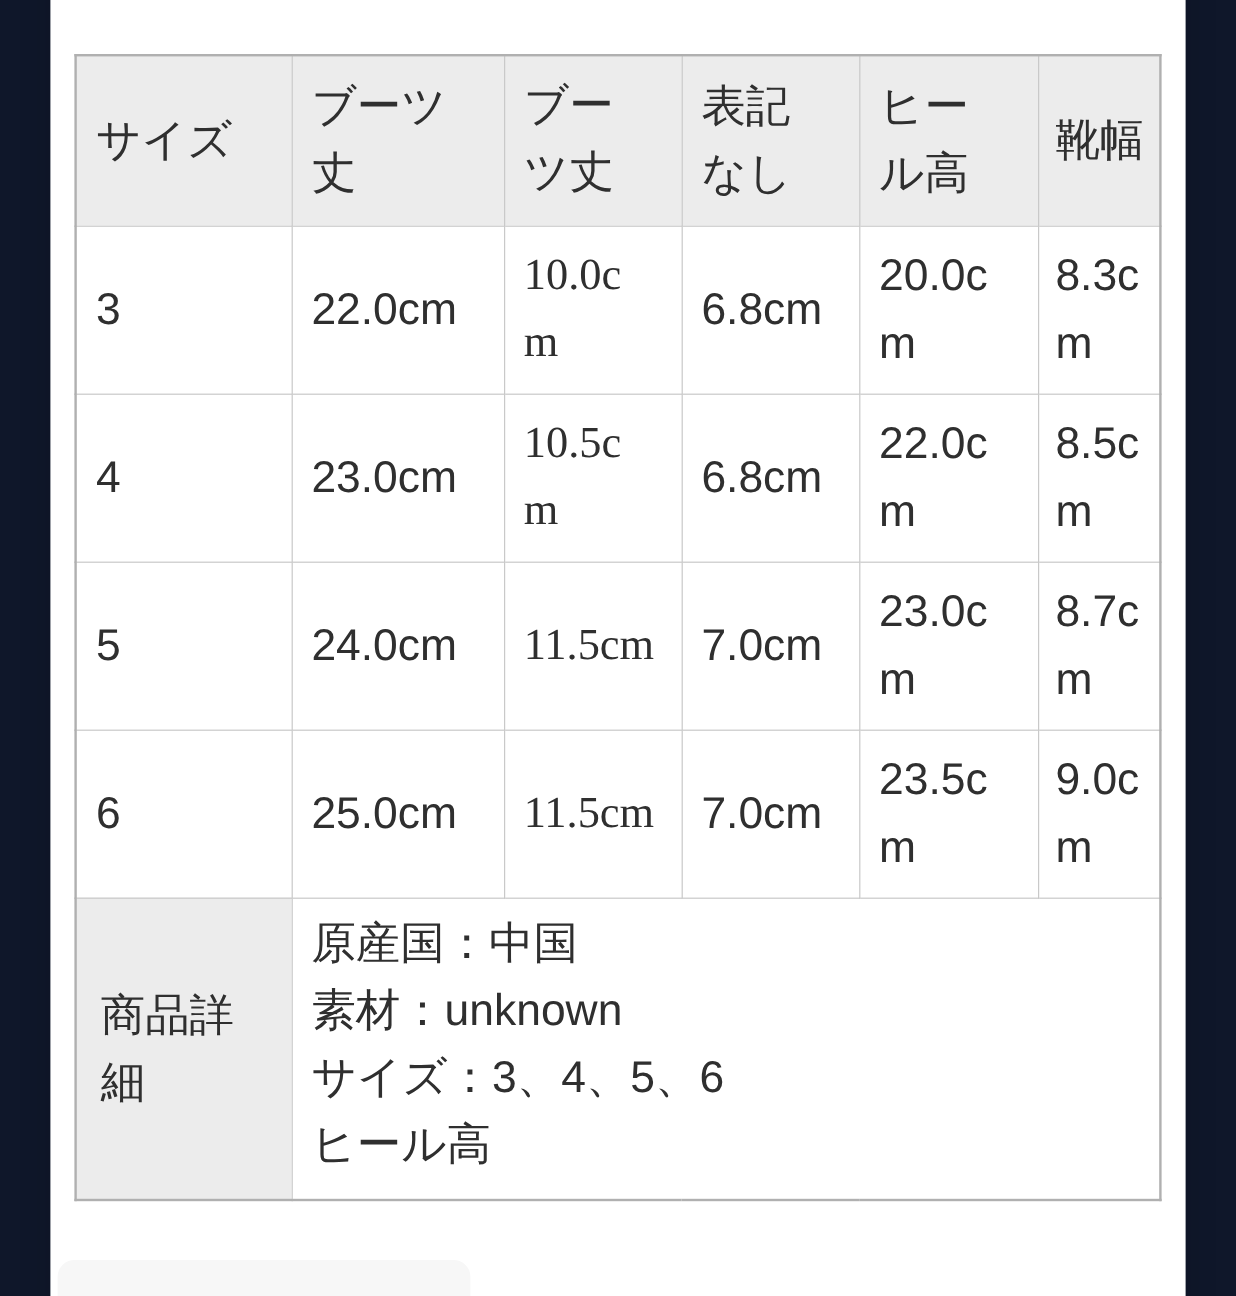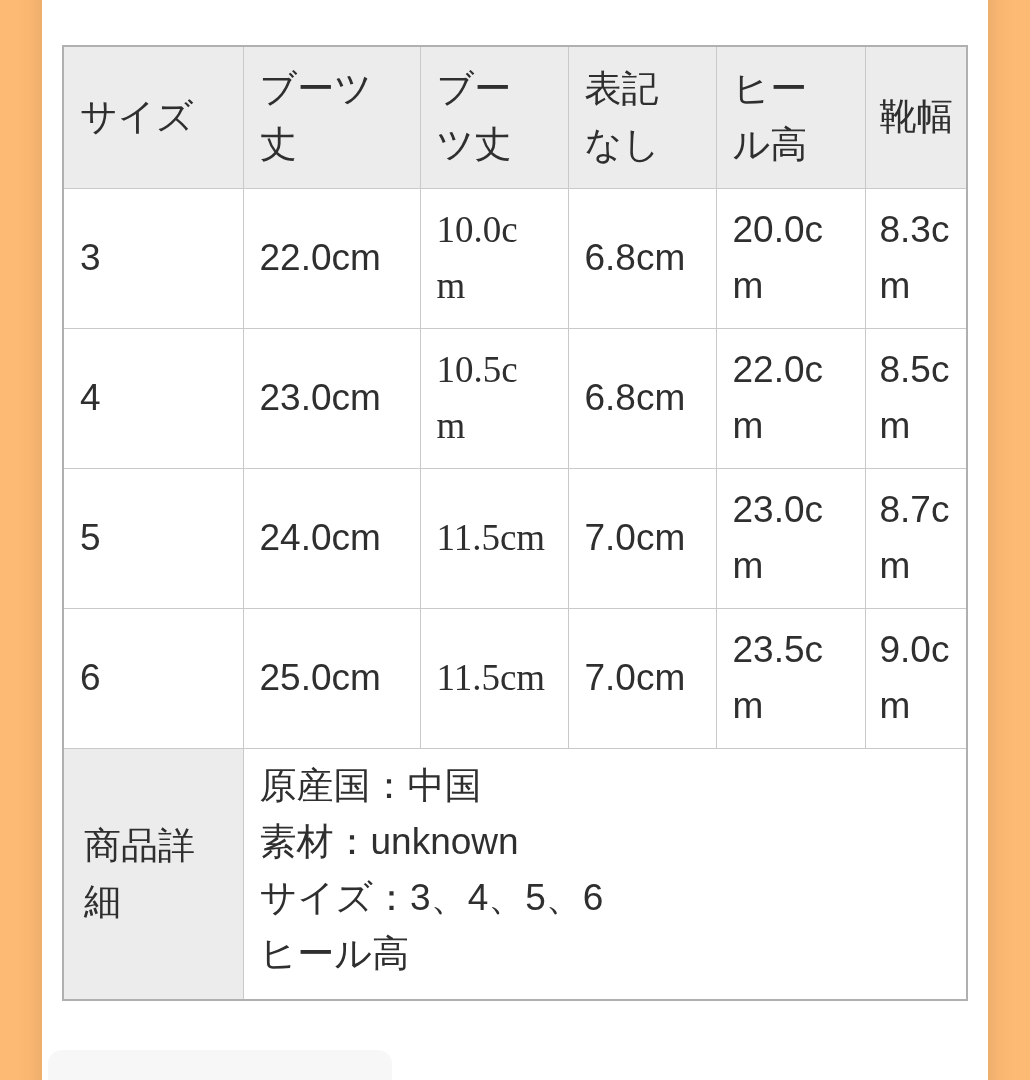--- a/index.html
+++ b/index.html
@@ -10,21 +10,21 @@
     overflow: hidden;
     background: #ffffff;
     font-family: "Liberation Sans", "DejaVu Sans", sans-serif;
     color: #2f2f2f;
   }
   .viewport {
     position: relative;
     width: 1030px;
     height: 1080px;
     overflow: hidden;
-    background: #fdba74;
+    background: #0f172a;
   }
   
   .page-col {
     position: absolute;
     left: 42px;
     top: -40px;
     width: 946px;
     height: 1200px;
     background: #ffffff;
     box-shadow: 0 0 26px rgba(0, 0, 0, 0.12);

